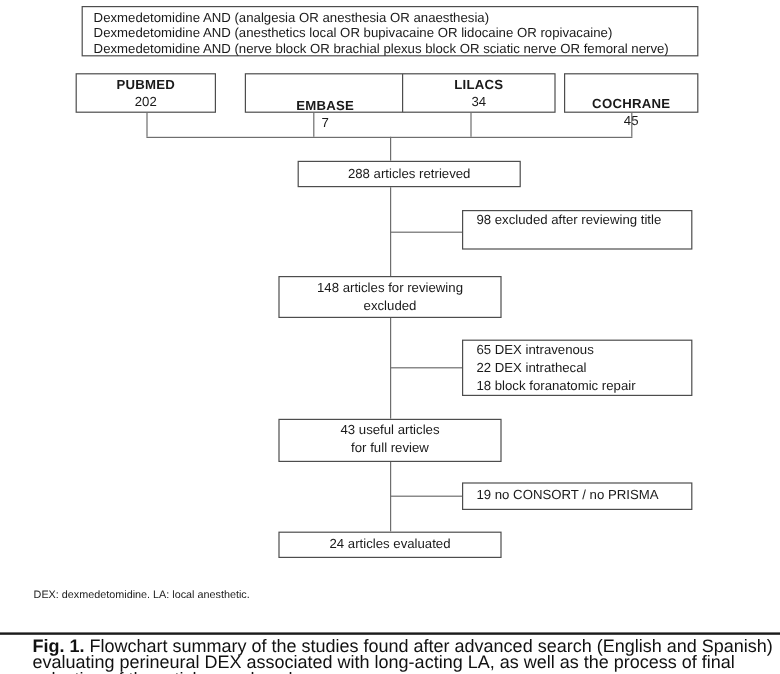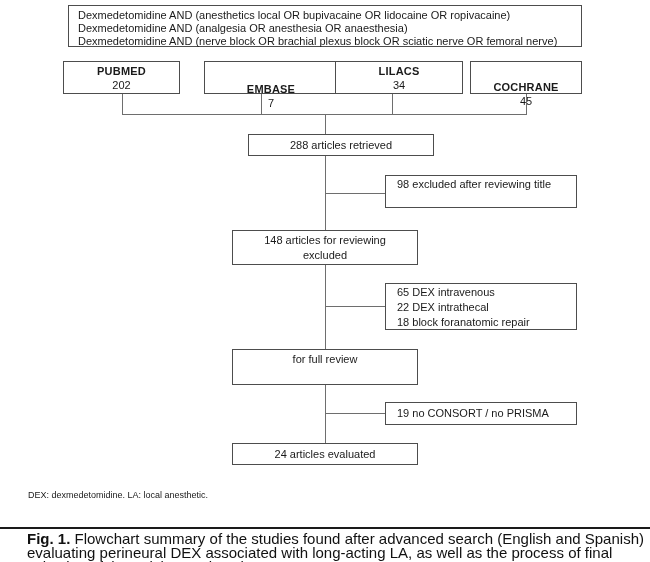--- a/index.html
+++ b/index.html
@@ -47,22 +47,22 @@
     padding-left: 27px;
   }
   .caption b { font-weight: bold; }
 </style>
 </head>
 <body>
 
 <div class="canvas">
 
   <div class="fbox search-box" style="left:68px; top:5px; width:514px; height:42px;">
+    <div>Dexmedetomidine AND (analgesia OR anesthesia OR anaesthesia)</div>
     <div>Dexmedetomidine AND (anesthetics local OR bupivacaine OR lidocaine OR ropivacaine)</div>
-    <div>Dexmedetomidine AND (analgesia OR anesthesia OR anaesthesia)</div>
     <div>Dexmedetomidine AND (nerve block OR brachial plexus block OR sciatic nerve OR femoral nerve)</div>
   </div>
 
   <div class="fbox centered" style="left:63px; top:61px; width:117px; height:33px; padding-top:2px; line-height:14px;">
     <div class="dbname">PUBMED</div>
     <div>202</div>
   </div>
   <div class="fbox centered" style="left:204px; top:61px; width:134px; height:33px; padding-top:20px; line-height:14px;">
     <div class="dbname">EMBASE</div>
     <div>7</div>
@@ -102,20 +102,21 @@
 
   <div class="hline" style="left:325px; top:306px; width:60px;"></div>
 
   <div class="fbox leftpad line15" style="left:385px; top:283px; width:192px; height:47px; padding-top:1px;">
     <div>65 DEX intravenous</div>
     <div>22 DEX intrathecal</div>
     <div>18 block foranatomic repair</div>
   </div>
 
   <div class="fbox centered line15" style="left:232px; top:349px; width:186px; height:36px; padding-top:2px;">
+    <div>43 useful articles</div>
     <div>for full review</div>
   </div>
 
   <div class="vline" style="left:325px; top:385px; height:58px;"></div>
 
   <div class="hline" style="left:325px; top:413px; width:60px;"></div>
 
   <div class="fbox leftpad" style="left:385px; top:402px; width:192px; height:23px; line-height:20px; padding-top:0;">19 no CONSORT / no PRISMA</div>
 
   <div class="fbox centered" style="left:232px; top:443px; width:186px; height:22px; line-height:20px;">24 articles evaluated</div>

